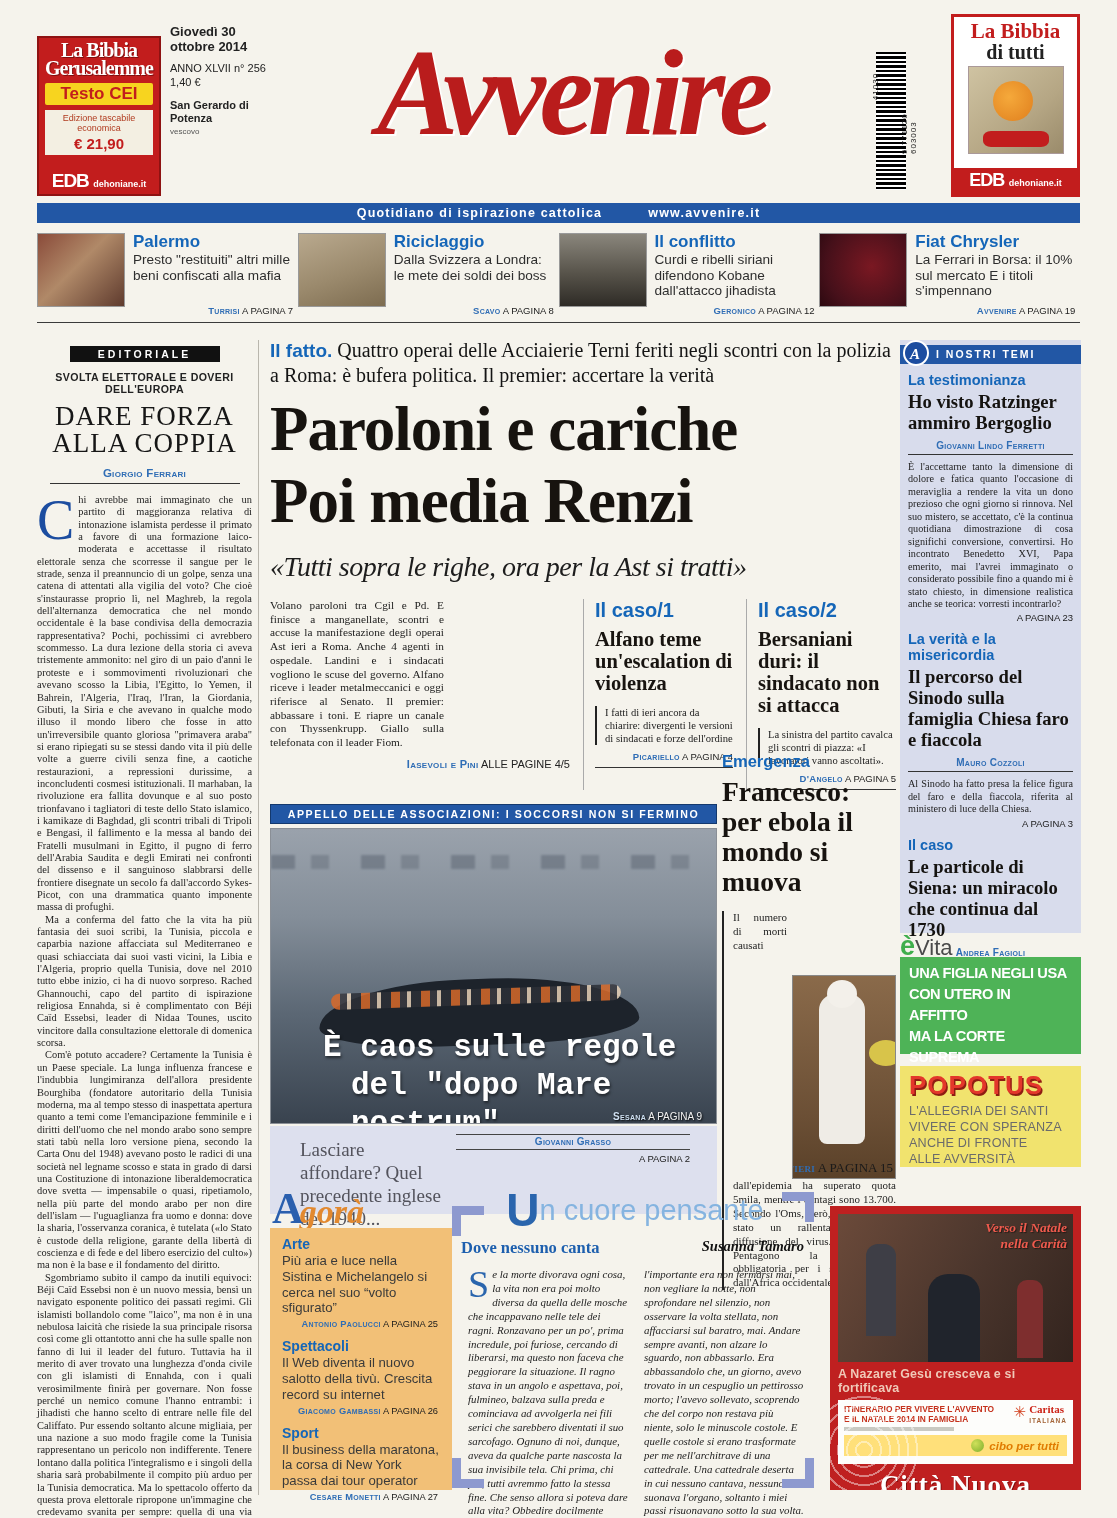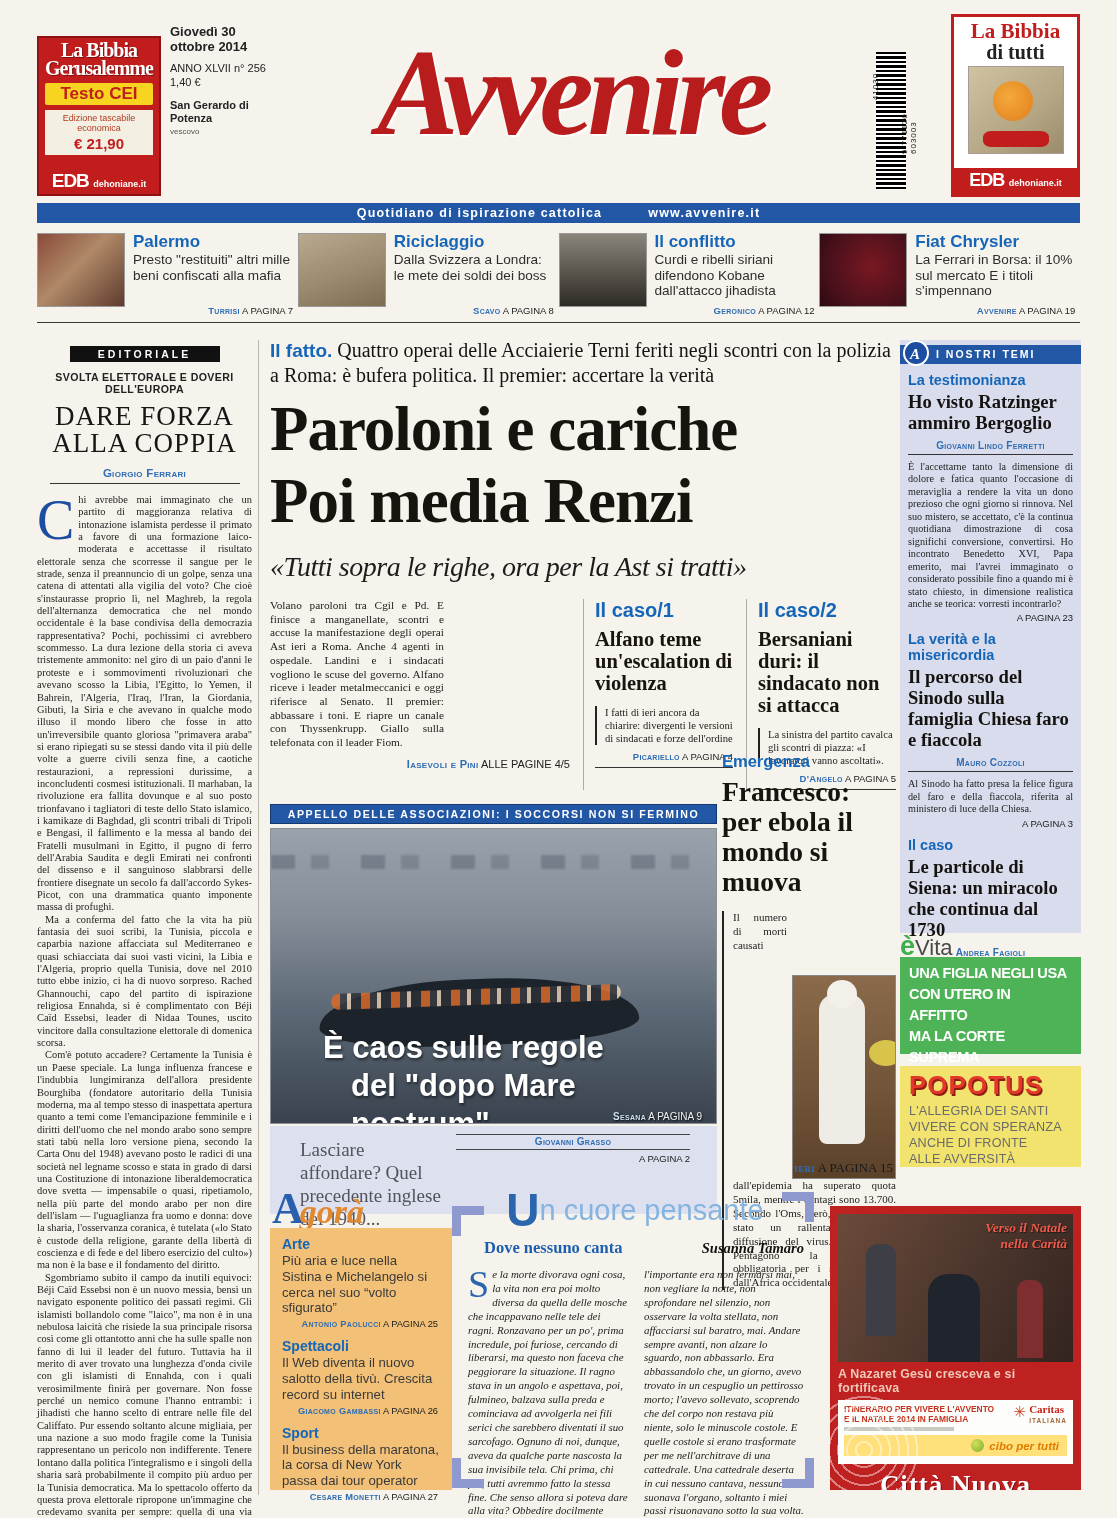--- a/index.html
+++ b/index.html
@@ -112,21 +112,21 @@
   .appello { margin-top:14px; width:447px; height:20px; background:#2257a5; border:1px solid #14396e;
              color:#fff; font-weight:bold; font-size:10.6px; letter-spacing:1.6px; text-align:center; line-height:18px; }
   .sea { position:relative; width:447px; height:296px; margin-top:4px;
          background:linear-gradient(#9aa2ac, #848e99 30%, #5c6875 62%, #39434f 100%); overflow:hidden; border:1px solid #8a8f96; }
   .sea .skyline { position:absolute; left:0; top:26px; width:100%; height:14px; opacity:.5;
          background:repeating-linear-gradient(90deg,#5a6370 0 24px, transparent 24px 40px, #67707c 40px 58px, transparent 58px 90px); filter:blur(1px); }
   .sea .boat { position:absolute; left:48px; bottom:78px; width:320px; height:66px; background:#1d232b;
                border-radius:55% 55% 45% 45% / 80% 80% 40% 40%; transform:rotate(-2deg); }
   .sea .people { position:absolute; left:60px; bottom:118px; width:290px; height:16px; border-radius:8px;
                background:repeating-linear-gradient(90deg,#d86a2a 0 9px,#3a3a40 9px 16px,#e8d2b8 16px 20px,#2c2f36 20px 30px); opacity:.85; transform:rotate(-2deg); }
-  .sea-cap { position:absolute; left:52px; top:200px; color:#fff; font-family:Liberation Sans, sans-serif; font-weight:bold;
+  .sea-cap { position:absolute; left:52px; top:200px; color:#fff; font-family:Liberation Mono, monospace; font-weight:bold;
              font-size:31px; line-height:38px; text-shadow:1px 2px 3px rgba(0,0,0,.55); }
   .sea-cap .l2 { margin-left:28px; }
   .sea-byline { position:absolute; right:14px; top:282px; color:#f2f2f2; font-size:10px; text-shadow:1px 1px 2px #000; }
   .sea-byline .sc { color:#cfe0f2; }
 
   .under-strip { display:flex; width:447px; height:88px; background:#dde0ee; margin-top:2px; }
   .quote { width:178px; padding:12px 4px 0 30px; font-family:"Liberation Serif", serif; font-size:19px; line-height:23px; color:#53535c; }
   .grasso { width:252px; padding:8px 10px 0 8px; }
   .grasso-author { text-align:center; font-size:10px; border-top:1px solid #444; border-bottom:1px solid #444; padding:1px 0 2px; }
   .grasso-text { margin-top:5px; font-family:"Liberation Serif", serif; font-size:10.4px; line-height:12.6px; text-align:justify; color:#222; }
@@ -181,21 +181,21 @@
   
   .cuore { position:absolute; left:452px; top:1192px; width:366px; height:300px; }
   .br { position:absolute; width:32px; height:30px; }
   .br.tl { left:0; top:14px; border-left:9px solid #8d99cf; border-top:9px solid #8d99cf; }
   .br.tr { right:4px; top:0px; border-right:9px solid #8d99cf; border-top:9px solid #8d99cf; }
   .br.bl { left:0; bottom:4px; border-left:9px solid #8d99cf; border-bottom:9px solid #8d99cf; }
   .br.br2 { right:4px; bottom:4px; border-right:9px solid #8d99cf; border-bottom:9px solid #8d99cf; }
   .cuore-head { text-align:center; }
   .cuore-head .u { color:#2a65ad; font-weight:bold; font-size:46px; line-height:36px; vertical-align:-6px; }
   .cuore-head .rest { color:#85b4e0; font-size:29px; }
-  .cuore-titlerow { display:flex; justify-content:space-between; margin-top:10px; padding:0 14px 0 32px;align-items:center; }
+  .cuore-titlerow { display:flex; justify-content:space-between; margin-top:10px; padding:0 14px 0 9px; }
   .cuore-title { font-family:"Liberation Serif", serif; font-weight:bold; font-size:16.5px; color:#1d5fae; }
   .cuore-author { font-family:"Liberation Serif", serif; font-weight:bold; font-style:italic; font-size:14.5px; color:#111; }
   .cuore-cols { display:flex; gap:16px; margin-top:10px; padding:0 14px 0 16px; }
   .cuore-col { width:168px; font-family:"Liberation Serif", serif; font-style:italic; font-size:10.9px; line-height:13.9px; color:#222; }
   .cuore-col .dropS { float:left; font-size:38px; line-height:32px; color:#2a65ad; padding-right:3px; font-style:normal; }
 
   
   .caritas { position:absolute; left:830px; top:1206px; width:251px; height:284px; background:#bf2020; padding:8px; overflow:hidden; }
   .c-photo { position:relative; height:148px; background:linear-gradient(120deg,#6b4a3a,#4a352c 55%,#33241e); overflow:hidden; }
   .c-photo .fig1 { position:absolute; left:90px; top:60px; width:52px; height:90px; background:#20242c; border-radius:20px 20px 0 0; }

